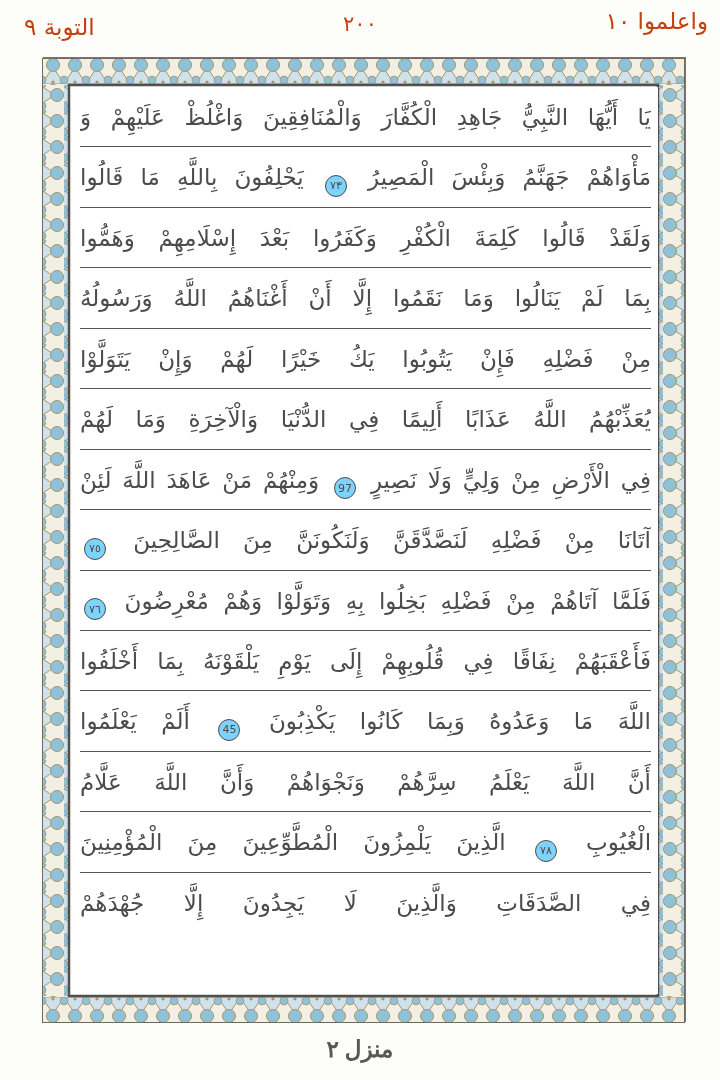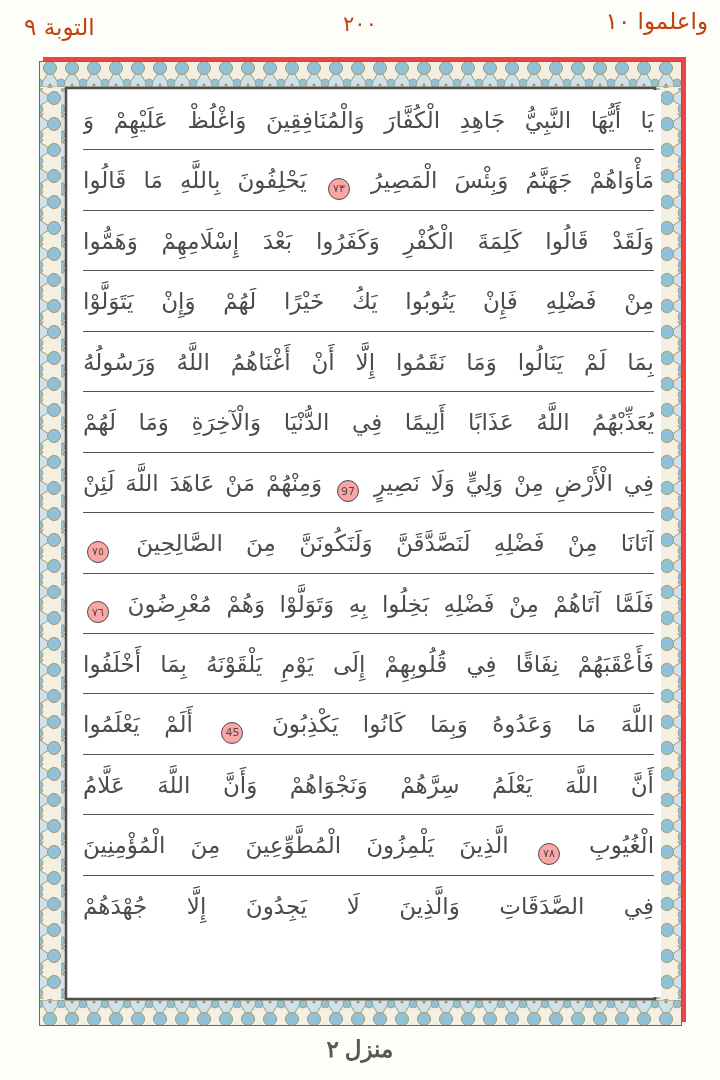--- a/index.html
+++ b/index.html
@@ -12,21 +12,21 @@
     overflow:hidden;
   }
   
   .hdr-item { position:absolute; font-size:23px; font-weight:normal; color:#c2410c; white-space:nowrap; }
   .hdr-juz   { top:8px;  right:12px; }
   .hdr-page  { top:12px; left:50%; transform:translateX(-50%); font-size:21px; }
   .hdr-surah { top:14px; left:24px; }
   
   .frame {
     position:absolute; left:43px; top:57px; width:643px; height:965px;
-    border:4px solid #ef4444;
+    border:1px solid #ef4444;
     background:#ffffff;
   }
   .frame svg.band { position:absolute; inset:0; display:block; }
   
   .text-area {
     position:absolute; left:29px; top:29px; width:585px; height:907px;
     background:#ffffff;
     direction:rtl;
     padding:0 7px;
   }
@@ -48,21 +48,21 @@
     align-items:center;
     justify-content:center;
     width:22px; height:22px;
     border:1.6px solid #4c4c4c;
     border-radius:50%;
     font-size:11px;
     line-height:1;
     margin:0 4px;
     vertical-align:-4px;
     color:#4c4c4c;
-    background:#fca5a5;
+    background:#7dd3fc;
   }
   
   .footer-label {
     position:absolute; left:50%; top:1036px; transform:translateX(-50%);
     font-size:23px; font-weight:bold; color:#585858; white-space:nowrap;font-family:Liberation Serif, serif;
   }
 </style>
 </head>
 <body>
 
@@ -103,22 +103,22 @@
 
     <rect x="27" y="27" width="589" height="911" fill="#ffffff" stroke="#4f4f4f" stroke-width="2.5"></rect>
 
     <rect x="0.5" y="0.5" width="642" height="964" fill="none" stroke="#6e6a5e" stroke-width="1"></rect>
   </svg>
 
   <div class="text-area">
       <div class="qline"><span class="qtext">يَا أَيُّهَا النَّبِيُّ جَاهِدِ الْكُفَّارَ وَالْمُنَافِقِينَ وَاغْلُظْ عَلَيْهِمْ وَ</span> </div>
       <div class="qline"><span class="qtext">مَأْوَاهُمْ جَهَنَّمُ وَبِئْسَ الْمَصِيرُ</span> <span class="vmark">٧٣</span> <span class="qtext">يَحْلِفُونَ بِاللَّهِ مَا قَالُوا</span> </div>
       <div class="qline"><span class="qtext">وَلَقَدْ قَالُوا كَلِمَةَ الْكُفْرِ وَكَفَرُوا بَعْدَ إِسْلَامِهِمْ وَهَمُّوا</span> </div>
+      <div class="qline"><span class="qtext">بِمَا لَمْ يَنَالُوا وَمَا نَقَمُوا إِلَّا أَنْ أَغْنَاهُمُ اللَّهُ وَرَسُولُهُ</span> </div>
       <div class="qline"><span class="qtext">مِنْ فَضْلِهِ فَإِنْ يَتُوبُوا يَكُ خَيْرًا لَهُمْ وَإِنْ يَتَوَلَّوْا</span> </div>
-      <div class="qline"><span class="qtext">بِمَا لَمْ يَنَالُوا وَمَا نَقَمُوا إِلَّا أَنْ أَغْنَاهُمُ اللَّهُ وَرَسُولُهُ</span> </div>
       <div class="qline"><span class="qtext">يُعَذِّبْهُمُ اللَّهُ عَذَابًا أَلِيمًا فِي الدُّنْيَا وَالْآخِرَةِ وَمَا لَهُمْ</span> </div>
       <div class="qline"><span class="qtext">فِي الْأَرْضِ مِنْ وَلِيٍّ وَلَا نَصِيرٍ</span> <span class="vmark">97</span> <span class="qtext">وَمِنْهُمْ مَنْ عَاهَدَ اللَّهَ لَئِنْ</span> </div>
       <div class="qline"><span class="qtext">آتَانَا مِنْ فَضْلِهِ لَنَصَّدَّقَنَّ وَلَنَكُونَنَّ مِنَ الصَّالِحِينَ</span> <span class="vmark">٧٥</span> </div>
       <div class="qline"><span class="qtext">فَلَمَّا آتَاهُمْ مِنْ فَضْلِهِ بَخِلُوا بِهِ وَتَوَلَّوْا وَهُمْ مُعْرِضُونَ</span> <span class="vmark">٧٦</span> </div>
       <div class="qline"><span class="qtext">فَأَعْقَبَهُمْ نِفَاقًا فِي قُلُوبِهِمْ إِلَى يَوْمِ يَلْقَوْنَهُ بِمَا أَخْلَفُوا</span> </div>
       <div class="qline"><span class="qtext">اللَّهَ مَا وَعَدُوهُ وَبِمَا كَانُوا يَكْذِبُونَ</span> <span class="vmark">45</span> <span class="qtext">أَلَمْ يَعْلَمُوا</span> </div>
       <div class="qline"><span class="qtext">أَنَّ اللَّهَ يَعْلَمُ سِرَّهُمْ وَنَجْوَاهُمْ وَأَنَّ اللَّهَ عَلَّامُ</span> </div>
       <div class="qline"><span class="qtext">الْغُيُوبِ</span> <span class="vmark">٧٨</span> <span class="qtext">الَّذِينَ يَلْمِزُونَ الْمُطَّوِّعِينَ مِنَ الْمُؤْمِنِينَ</span> </div>
       <div class="qline"><span class="qtext">فِي الصَّدَقَاتِ وَالَّذِينَ لَا يَجِدُونَ إِلَّا جُهْدَهُمْ</span> </div>
     </div>

